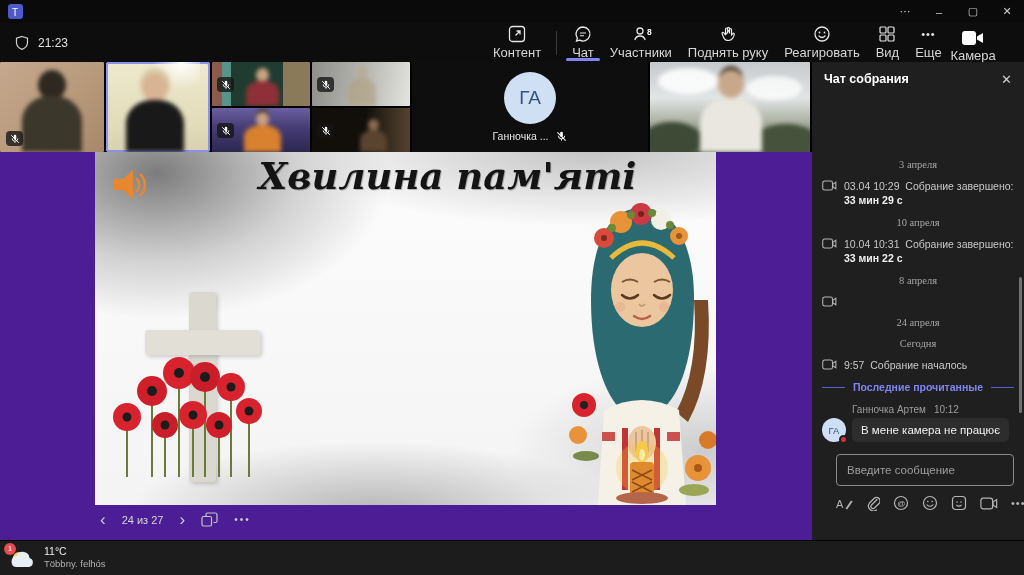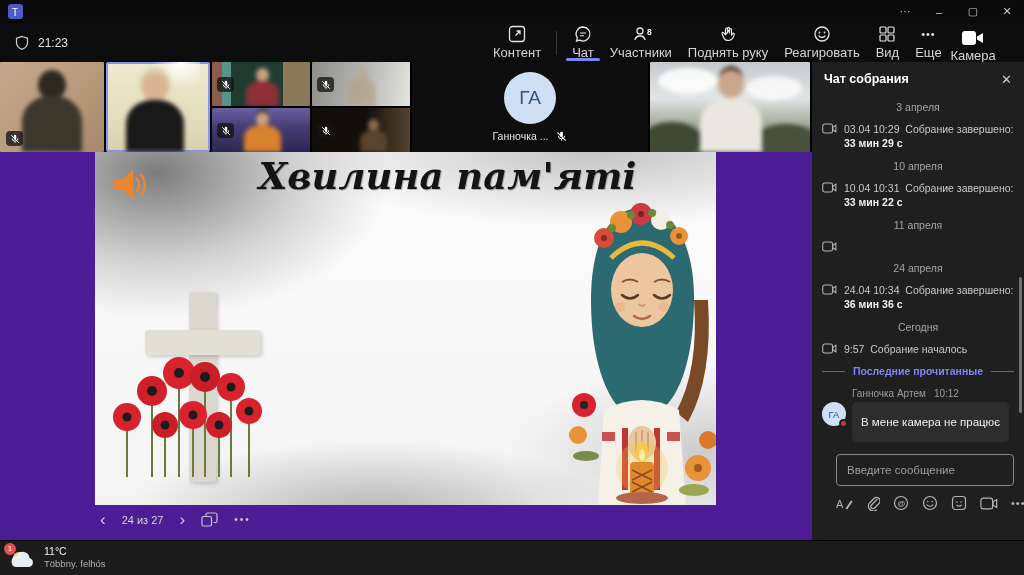--- a/index.html
+++ b/index.html
@@ -72,30 +72,30 @@
 
   
   .chatpanel { position:absolute; left:812px; top:62px; width:212px; height:478px; background:#1f1f1f; }
   .chat-head { position:absolute; left:0; top:0; right:0; height:34px; display:flex; align-items:center; justify-content:space-between; padding:0 12px; }
   .chat-head .ttl { color:#fff; font-size:12.5px; font-weight:bold; }
   .chat-head .x { color:#cfcfcf; font-size:13px; }
   .chat-scroll { position:absolute; left:0; right:0; top:36px; bottom:96px; padding:0 10px 2px 10px; overflow:hidden; display:flex; flex-direction:column; justify-content:flex-end; }
   .ch-event { display:flex; gap:7px; margin-bottom:9px; font-size:10.5px; line-height:14px; color:#c9c9c9; }
   .ch-event .ev-ic { flex:0 0 15px; padding-top:1px; }
   .ch-event b { color:#f0f0f0; }
-  .ch-date { text-align:center; color:#a5a5a5; font-size:10.5px; margin:10px 0 9px; }
+  .ch-date { text-align:center; color:#a5a5a5; font-size:10.5px; margin:10px 0 9px;font-family:Liberation Serif, serif; }
   .ch-divider { display:flex; align-items:center; gap:8px; margin:8px 0 9px;text-align:center; }
   .ch-divider span { color:#7f85f5; font-size:10.5px; font-weight:bold; white-space:nowrap; }
   .ch-divider::before, .ch-divider::after { content:''; flex:1; height:1px; background:#5b5fc7; }
   .msg-meta { margin:2px 0 3px 30px; color:#9d9d9d; font-size:10px; }
   .msg-meta .au { margin-right:8px; }
   .msg-row { display:flex; align-items:flex-start; gap:6px; }
   .msg-avatar { position:relative; flex:0 0 24px; width:24px; height:24px; border-radius:50%; background:#cfe0f5; color:#35537d; font-size:9.5px; display:flex; align-items:center; justify-content:center; }
   .status-dot { position:absolute; right:-2px; bottom:-2px; width:9px; height:9px; border-radius:50%; background:#d13438; border:2px solid #1f1f1f; }
-  .msg-bubble { background:#2d2d2d; border-radius:5px; padding:14px 9px; color:#f0f0f0; font-size:11.5px; }
+  .msg-bubble { background:#2d2d2d; border-radius:5px; padding:6px 9px; color:#f0f0f0; font-size:11.5px; }
   .chat-scrollbar { position:absolute; right:2px; top:215px; width:3px; height:136px; border-radius:2px; background:#8f8f8f; opacity:.75; }
   .compose { position:absolute; left:14px; right:0; bottom:0; height:94px; padding:8px 10px 0; }
   .compose-input { width:100%; height:32px; background:#1f1f1f; border:1px solid #8a8a8a; border-radius:4px; color:#e5e5e5; font-size:11.5px; padding:0 10px; outline:none; font-family:"Liberation Sans",sans-serif; }
   .compose-input::placeholder { color:#9d9d9d; }
   .compose-icons { display:flex; align-items:center; gap:13px; margin-top:9px; }
   .compose-icons .spacer { flex:1; }
   .c-dots { color:#b5b5b5; font-size:11px; letter-spacing:1px; }
 
   
   .taskbar { position:absolute; left:0; top:540px; width:1024px; height:35px; background:#1c1c1c; border-top:1px solid #000; }
@@ -469,39 +469,30 @@
           <div class="ch-date"><span>10 апреля</span></div>
           <div class="ch-event">
             <span class="ev-ic">
               <svg width="15" height="11" viewBox="0 0 20 14">
                 <rect x="1" y="1" width="13" height="12" rx="2.5" fill="none" stroke="#b5b5b5" stroke-width="1.4"></rect>
                 <path d="M14.5 5.2l4-2.6v8.8l-4-2.6z" fill="none" stroke="#b5b5b5" stroke-width="1.4"></path>
               </svg>
             </span>
             <span class="ev-tx"><span class="ev-time">10.04 10:31</span>&nbsp;&nbsp;<span class="ev-lb">Собрание завершено:</span> <b class="ev-du">33 мин 22 с</b></span>
           </div>
-          <div class="ch-date"><span>11 апреля</span></div>
+          <div class="ch-date"><span>8 апреля</span></div>
           <div class="ch-event">
             <span class="ev-ic">
               <svg width="15" height="11" viewBox="0 0 20 14">
                 <rect x="1" y="1" width="13" height="12" rx="2.5" fill="none" stroke="#b5b5b5" stroke-width="1.4"></rect>
                 <path d="M14.5 5.2l4-2.6v8.8l-4-2.6z" fill="none" stroke="#b5b5b5" stroke-width="1.4"></path>
               </svg>
             </span>
           </div>
           <div class="ch-date"><span>24 апреля</span></div>
-          <div class="ch-event">
-            <span class="ev-ic">
-              <svg width="15" height="11" viewBox="0 0 20 14">
-                <rect x="1" y="1" width="13" height="12" rx="2.5" fill="none" stroke="#b5b5b5" stroke-width="1.4"></rect>
-                <path d="M14.5 5.2l4-2.6v8.8l-4-2.6z" fill="none" stroke="#b5b5b5" stroke-width="1.4"></path>
-              </svg>
-            </span>
-            <span class="ev-tx"><span class="ev-time">24.04 10:34</span>&nbsp;&nbsp;<span class="ev-lb">Собрание завершено:</span> <b class="ev-du">36 мин 36 с</b></span>
-          </div>
           <div class="ch-date"><span>Сегодня</span></div>
           <div class="ch-event">
             <span class="ev-ic">
               <svg width="15" height="11" viewBox="0 0 20 14">
                 <rect x="1" y="1" width="13" height="12" rx="2.5" fill="none" stroke="#b5b5b5" stroke-width="1.4"></rect>
                 <path d="M14.5 5.2l4-2.6v8.8l-4-2.6z" fill="none" stroke="#b5b5b5" stroke-width="1.4"></path>
               </svg>
             </span>
             <span class="ev-tx"><span class="ev-time">9:57</span>&nbsp;&nbsp;<span class="ev-lb">Собрание началось</span> <b class="ev-du"></b></span>
           </div>

